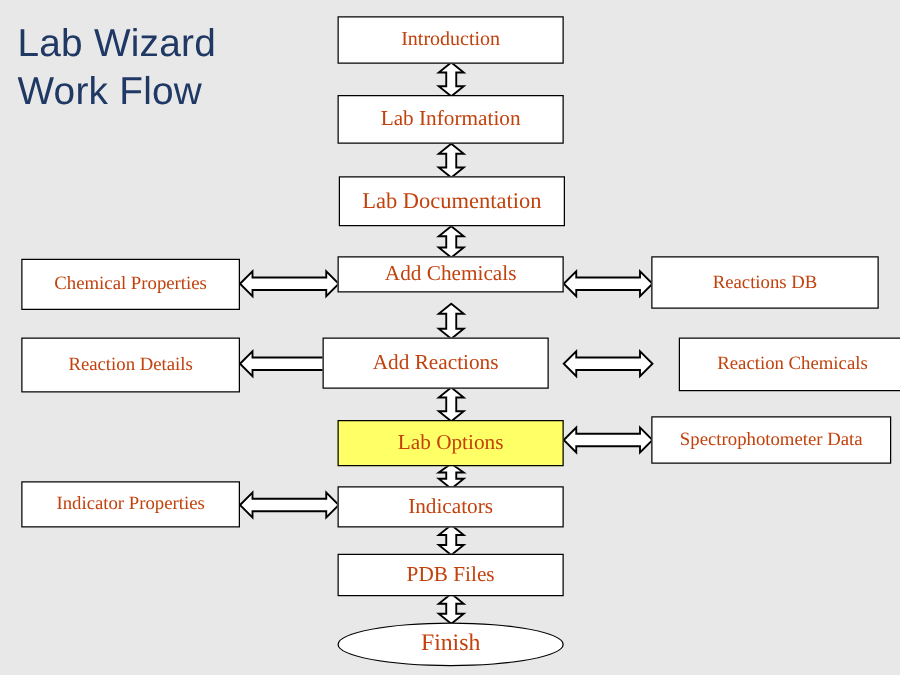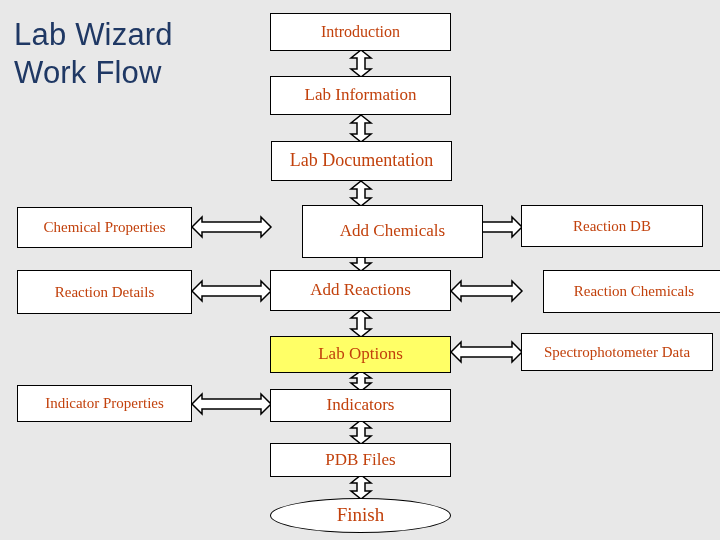--- a/index.html
+++ b/index.html
@@ -171,25 +171,25 @@
   </div>
 
   <div class="node fs-17" style="left:270px; top:76px; width:181px; height:39px;align-items:center;">
     <span>Lab Information</span>
   </div>
 
   <div class="node fs-18" style="left:271px; top:141px; width:181px; height:40px; font-size:18px;">
     <span>Lab Documentation</span>
   </div>
 
-  <div class="node fs-17" style="left:270px; top:205px; width:181px; height:53px;margin-left:32px;">
+  <div class="node fs-17" style="left:270px; top:205px; width:181px; height:29px;">
     <span>Add Chemicals</span>
   </div>
 
-  <div class="node fs-17" style="left:270px; top:270px; width:181px; height:41px;">
+  <div class="node fs-17" style="left:258px; top:270px; width:181px; height:41px;">
     <span>Add Reactions</span>
   </div>
 
   <div class="node yellow fs-17" style="left:270px; top:336px; width:181px; height:37px;">
     <span>Lab Options</span>
   </div>
 
   <div class="node fs-17" style="left:270px; top:389px; width:181px; height:33px;">
     <span>Indicators</span>
   </div>
@@ -208,21 +208,21 @@
 
   <div class="node fs-15" style="left:17px; top:270px; width:175px; height:44px;">
     <span>Reaction Details</span>
   </div>
 
   <div class="node fs-15" style="left:17px; top:385px; width:175px; height:37px;">
     <span>Indicator Properties</span>
   </div>
 
   <div class="node fs-15" style="left:521px; top:205px; width:182px; height:42px;">
-    <span>Reaction DB</span>
+    <span>Reactions DB</span>
   </div>
 
   <div class="node fs-15" style="left:543px; top:270px; width:182px; height:43px;">
     <span>Reaction Chemicals</span>
   </div>
 
   <div class="node fs-15" style="left:521px; top:333px; width:192px; height:38px;">
     <span>Spectrophotometer Data</span>
   </div>
 

